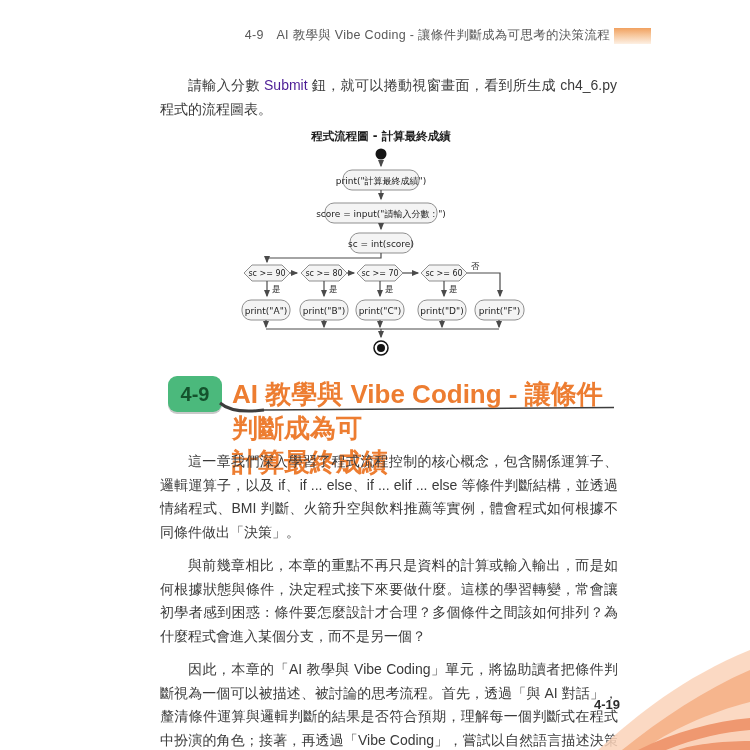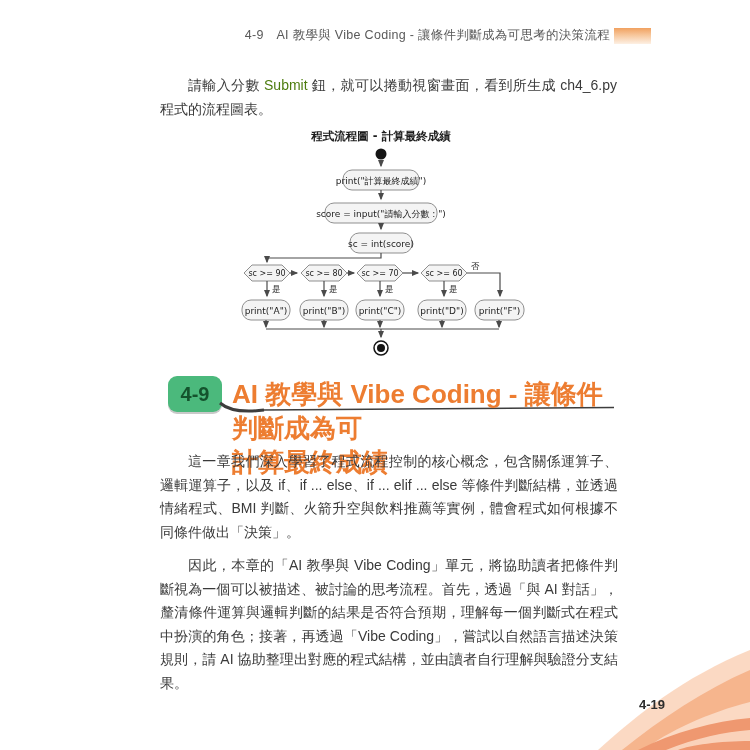--- a/index.html
+++ b/index.html
@@ -15,21 +15,21 @@
   .header-deco{
     position:absolute;left:614px;top:28px;width:37px;height:16px;
     background:linear-gradient(to bottom,#f1a160 0%,#f7c79c 45%,#fdf0e4 100%);
   }
   
   .intro{
     position:absolute;left:160px;top:74px;width:457px;
     font-size:14px;line-height:23.5px;color:#3a3a3a;
     text-align:justify;text-indent:2em;
   }
-  .link-word{color:#4d7c0f;}
+  .link-word{color:#4c1d95;}
   
   .flow{position:absolute;left:228px;top:126px;}
   .flow text{font-family:"DejaVu Sans","Liberation Sans",sans-serif;fill:#1c1c1c;}
   .node{fill:#f4f4f4;stroke:#8f8f8f;stroke-width:1;}
   .edge{stroke:#4a4a4a;stroke-width:1.2;fill:none;}
   
   .sec-badge{
     position:absolute;left:168px;top:376px;width:54px;height:36px;
     background:#4bb97c;border-radius:9px;color:#14532d;font-weight:bold;
     font-size:20px;display:flex;align-items:center;justify-content:center;
@@ -42,21 +42,21 @@
   }
   
   .body-text{
     position:absolute;left:160px;top:450px;width:458px;
     font-size:14px;line-height:23.5px;color:#3a3a3a;text-align:justify;
   }
   .body-text p{margin:0 0 10px 0;text-indent:2em;}
   
   .footer-deco{position:absolute;left:570px;top:642px;}
   .page-number{
-    position:absolute;left:639px;top:697px;z-index:2;
+    position:absolute;left:594px;top:697px;z-index:2;
     font-size:13px;font-weight:600;color:#2d2d2d;
   }
 </style>
 </head>
 <body>
 
 <div class="page">
 
   <div class="running-title">4-9　AI 教學與 Vibe Coding - 讓條件判斷成為可思考的決策流程</div>
   <div class="header-deco"></div>
@@ -148,20 +148,21 @@
     <path d="M2,3 C10,10 26,12.5 46,10" stroke="#3d3d3d" stroke-width="3" fill="none"></path>
     <path d="M44,10 L396,7.5" stroke="#3d3d3d" stroke-width="1.3" fill="none"></path>
   </svg>
   <div class="sec-title">
     <div>AI 教學與 Vibe Coding - 讓條件判斷成為可</div>
     <div>計算最終成績</div>
   </div>
 
   <div class="body-text">
     <p>這一章我們深入學習了程式流程控制的核心概念，包含關係運算子、邏輯運算子，以及 if、if ... else、if ... elif ... else 等條件判斷結構，並透過情緒程式、BMI 判斷、火箭升空與飲料推薦等實例，體會程式如何根據不同條件做出「決策」。</p>
+    <p>與前幾章相比，本章的重點不再只是資料的計算或輸入輸出，而是如何根據狀態與條件，決定程式接下來要做什麼。這樣的學習轉變，常會讓初學者感到困惑：條件要怎麼設計才合理？多個條件之間該如何排列？為什麼程式會進入某個分支，而不是另一個？</p>
     <p>因此，本章的「AI 教學與 Vibe Coding」單元，將協助讀者把條件判斷視為一個可以被描述、被討論的思考流程。首先，透過「與 AI 對話」，釐清條件運算與邏輯判斷的結果是否符合預期，理解每一個判斷式在程式中扮演的角色；接著，再透過「Vibe Coding」，嘗試以自然語言描述決策規則，請 AI 協助整理出對應的程式結構，並由讀者自行理解與驗證分支結果。</p>
   </div>
 
   <svg class="footer-deco" width="180" height="108" viewBox="0 0 180 108">
     <path d="M28,108 C68,72 112,36 180,8 L180,108 Z" fill="#fad2b8" opacity="0.85"></path>
     <path d="M52,108 C92,76 134,48 180,28 L180,60 C140,70 96,90 74,108 Z" fill="#f5ae84" opacity="0.85"></path>
     <path d="M68,108 C104,90 144,79 180,76 L180,108 Z" fill="#ef9870"></path>
     <path d="M96,108 C126,96 154,90 180,88 L180,99 C150,99 120,103 108,108 Z" fill="#fbd8c2" opacity="0.9"></path>
   </svg>
   <div class="page-number">4-19</div>

